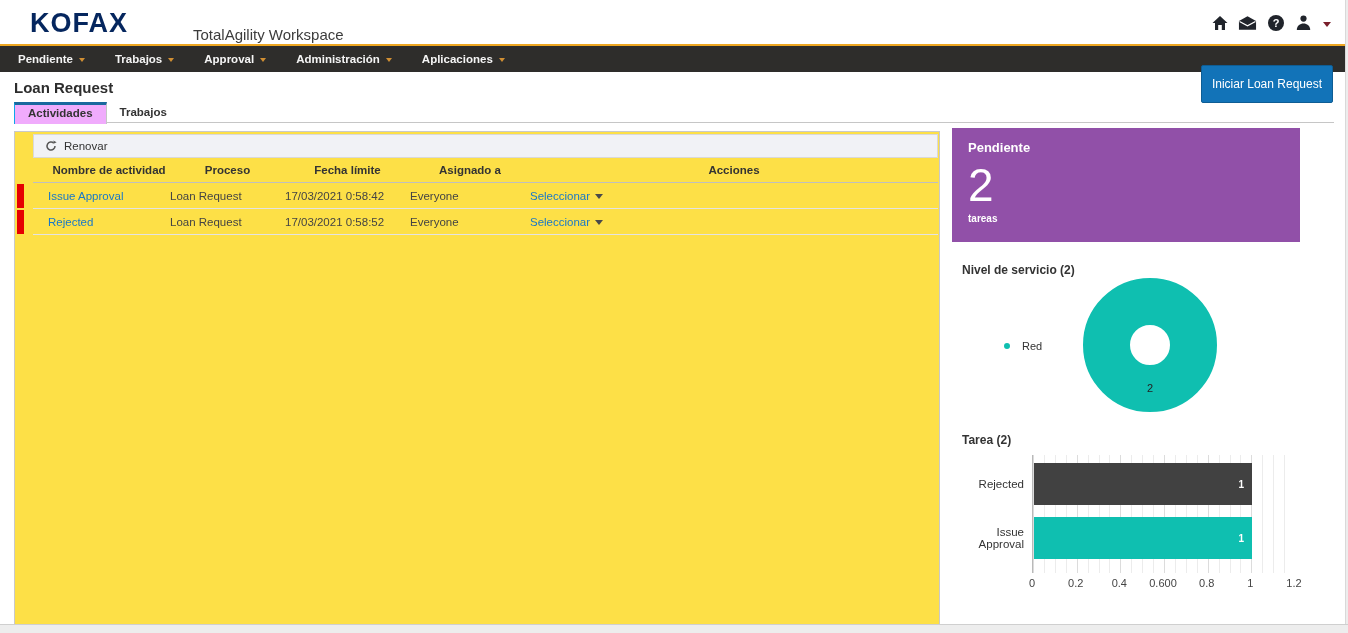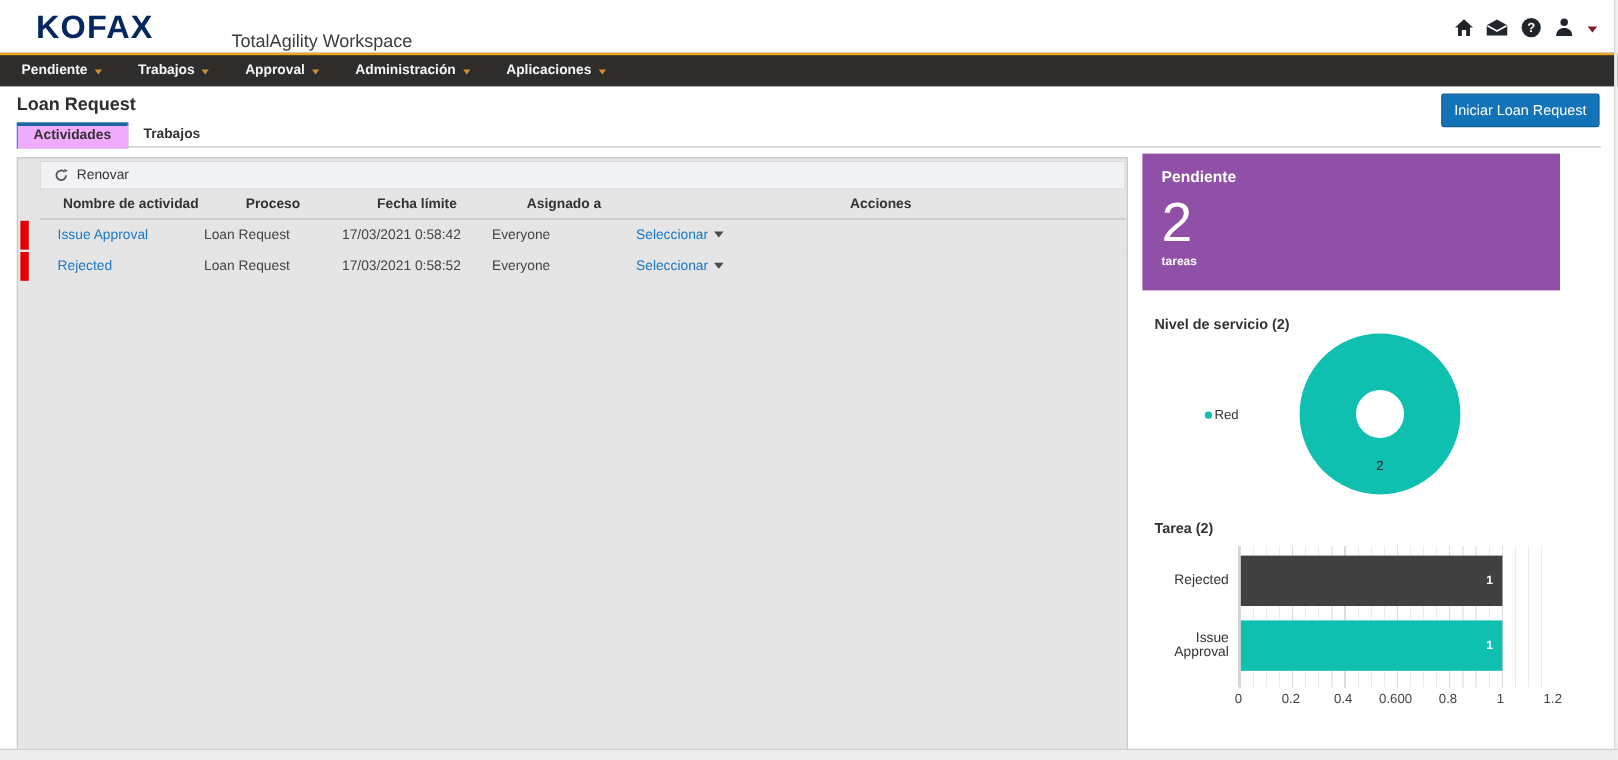--- a/index.html
+++ b/index.html
@@ -29,41 +29,41 @@
   }
   .nav-item {
     color:#f5f5f5; font-size:11.5px; font-weight:bold; padding:0 17px 0 13px;
     height:26px; display:flex; align-items:center; gap:6px; cursor:pointer;
   }
   .nav-caret { width:0; height:0; border-left:3.5px solid transparent; border-right:3.5px solid transparent; border-top:4px solid #d18f33; margin-top:1px; }
 
   
   .page-title { position:absolute; left:14px; top:79px; font-size:15px; font-weight:bold; color:#2d2d2d; }
   .start-btn {
-    position:absolute; right:15px; top:78px; height:28px; padding:0 10px;
+    position:absolute; right:15px; top:65px; height:38px; padding:0 10px;
     background:#1273b8; border:1px solid #0e5d94; border-radius:2px;
     color:#fff; font-size:12px; display:flex; align-items:center; cursor:pointer;
     font-family:"Liberation Sans",sans-serif;
   }
 
   
   .tabbar { position:absolute; left:14px; top:102px; width:1320px; height:21px; border-bottom:1px solid #c6c6c6; display:flex; }
   .tab {
     font-size:11.5px; font-weight:bold; color:#333; padding:4px 13px 0 13px; height:22px;
     cursor:pointer; position:relative;
   }
   .tab.active {
     background:#f0abfc; border-left:1px solid #0ea5e9; border-right:1px solid #c6c6c6;
     border-top:3px solid #19689e; padding-top:2px; margin-bottom:-1px; height:22px;
   }
 
   
   .panel {
     position:absolute; left:14px; top:131px; width:926px; height:496px;
-    border:1px solid #c9c9c9; background:#e5e5e5; padding:2px 1px 5px 18px;
+    border:1px solid #c9c9c9; background:#fde047; padding:2px 1px 5px 18px;
   }
   .toolbar {
     height:24px; background:#f1f2f6; border:1px solid #d9d9d9;
     display:flex; align-items:center; padding-left:11px; gap:7px; cursor:pointer;
   }
   .toolbar-label { font-size:11.5px; color:#333; }
   .grid-header, .grid-row {
     display:grid; grid-template-columns:122px 115px 125px 120px 1fr;
     padding-left:15px; align-items:center; position:relative;
   }
@@ -77,21 +77,21 @@
   .summary-card {
     position:absolute; left:952px; top:128px; width:348px; height:114px;
     background:#9150a8; color:#fff; padding:12px 16px; cursor:pointer;
   }
   .summary-title { font-size:13px; font-weight:bold; }
   .summary-count { font-size:46px; font-weight:normal; line-height:1.05; margin-top:6px; }
   .summary-unit { font-size:10px; font-weight:bold; margin-top:4px; }
 
   .donut-section { position:absolute; left:952px; top:258px; width:348px; height:166px; }
   .chart-title { position:absolute; left:10px; top:5px; font-size:12px; font-weight:bold; color:#333; }
-  .legend { position:absolute; left:52px; top:82px; display:flex; align-items:center; gap:2px; }
+  .legend { position:absolute; left:52px; top:82px; display:flex; align-items:center; gap:12px; }
   .legend-marker { width:4px; height:4px; border:3px solid #0fbfb0; border-radius:50%; background:#fff; }
   .legend-label { font-size:11px; color:#333; }
   .donut-svg { position:absolute; left:130px; top:19px; }
 
   .bar-section { position:absolute; left:952px; top:428px; width:348px; height:163px; }
   .bar-plot {
     position:absolute; left:80px; top:27px; width:263px; height:118px;
     border-left:1px solid #b9b9b9;
     background-image:
       repeating-linear-gradient(to right, #dcdcdc 0 1px, transparent 1px 43.67px),

